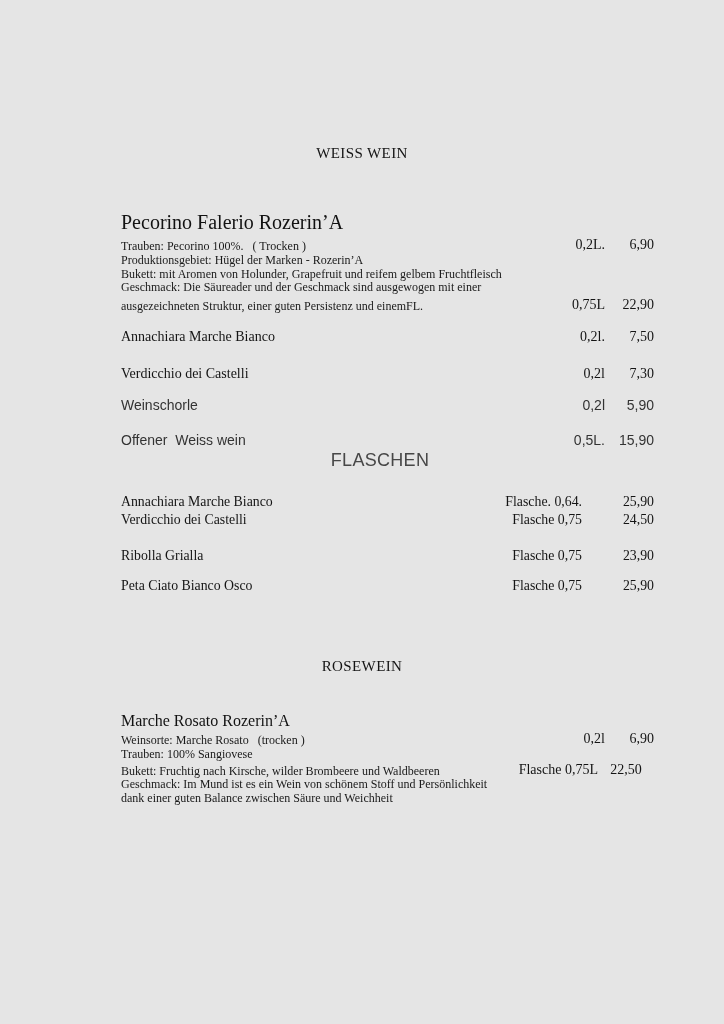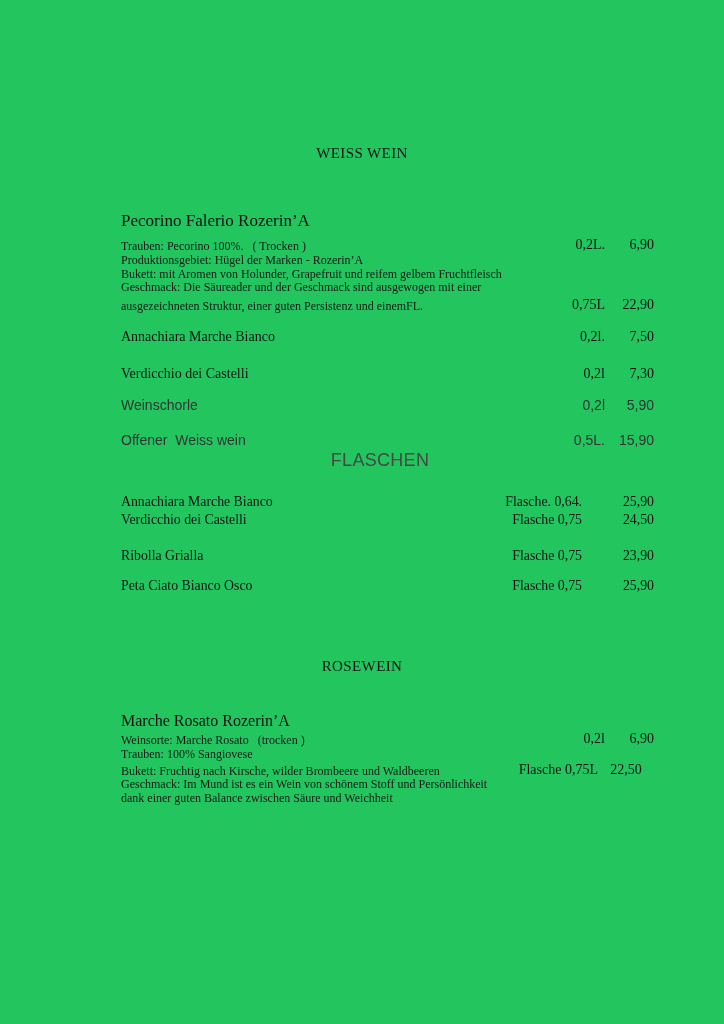--- a/index.html
+++ b/index.html
@@ -1,20 +1,20 @@
 <!DOCTYPE html>
 <html><head>
 <meta charset="utf-8">
 <style>
   html, body { margin: 0; padding: 0; background: #ffffff; }
   .page {
     position: relative;
     width: 724px;
     height: 1024px;
-    background: #22c55e;
+    background: #e5e5e5;
     font-family: "Liberation Serif", serif;
     color: #161616;
     overflow: hidden;
   }
   .abs { position: absolute; }
   .serif { font-family: "Liberation Serif", serif; }
   .sans  { font-family: "Liberation Sans", sans-serif; padding-left: 36px; }
 
   .center-head {
     left: 0; right: 0;
@@ -27,21 +27,21 @@
   .flaschen-head {
     left: 0; right: 0;
     text-align: center;
     font-size: 18px;
     letter-spacing: 0.3px;
     color: #474747;
     white-space: pre;
   }
   .wine-title-lg {
     left: 121px;
-    font-size: 17px;
+    font-size: 20px;
     color: #121212;
     white-space: pre;
   }
   .wine-title-md {
     left: 121px;
     font-size: 16px;
     color: #121212;
     white-space: pre;
   }
   .desc {

